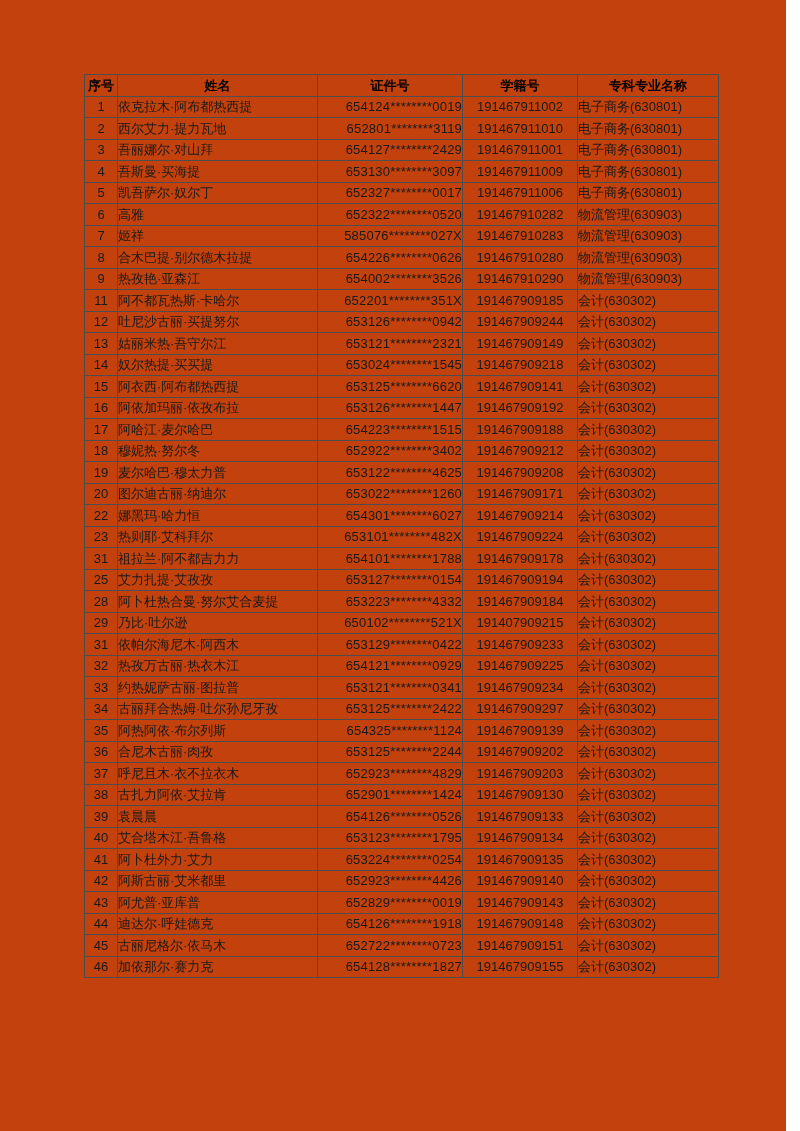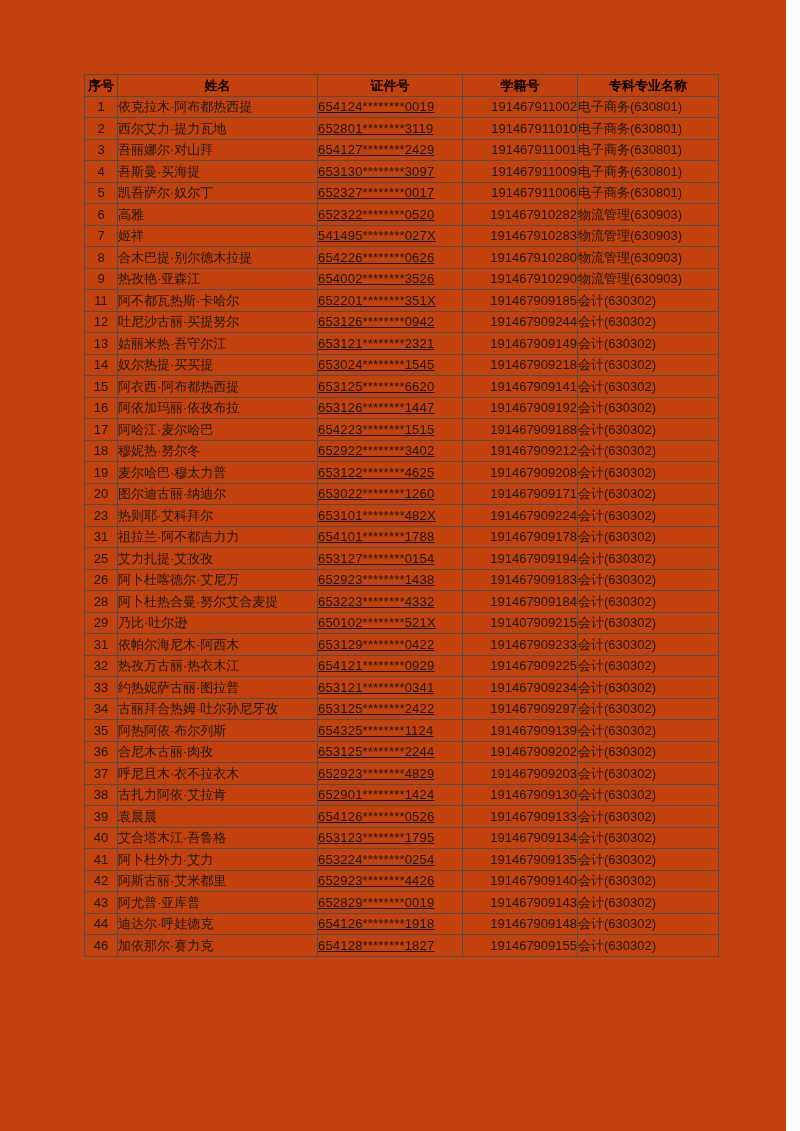--- a/index.html
+++ b/index.html
@@ -40,22 +40,22 @@
     padding: 0;
     vertical-align: middle;
   }
   table.roster th {
     font-weight: bold;
     text-align: center;
     color: #000000;
   }
   td.col-idx   { text-align: center; }
   td.col-name  { text-align: left; padding-left: 7px; }
-  td.col-id    { text-align: left; letter-spacing: 0.2px; text-decoration: underline; }
-  td.col-reg   { text-align: right; border-radius: 8px; }
+  td.col-id    { text-align: right; letter-spacing: 0.2px; }
+  td.col-reg   { text-align: center; border-radius: 8px; }
   td.col-major { text-align: left; padding-left: 5px; }
 </style>
 </head>
 <body>
 
 <div class="page">
   <table class="roster">
     <colgroup>
       <col class="c0">
         <col class="c1">
@@ -111,21 +111,21 @@
         <tr>
           <td class="col-idx">6</td>
           <td class="col-name">高雅</td>
           <td class="col-id">652322********0520</td>
           <td class="col-reg">191467910282</td>
           <td class="col-major">物流管理(630903)</td>
         </tr>
         <tr>
           <td class="col-idx">7</td>
           <td class="col-name">姬祥</td>
-          <td class="col-id">541495********027X</td>
+          <td class="col-id">585076********027X</td>
           <td class="col-reg">191467910283</td>
           <td class="col-major">物流管理(630903)</td>
         </tr>
         <tr>
           <td class="col-idx">8</td>
           <td class="col-name">合木巴提·别尔德木拉提</td>
           <td class="col-id">654226********0626</td>
           <td class="col-reg">191467910280</td>
           <td class="col-major">物流管理(630903)</td>
         </tr>
@@ -200,20 +200,27 @@
           <td class="col-major">会计(630302)</td>
         </tr>
         <tr>
           <td class="col-idx">20</td>
           <td class="col-name">图尔迪古丽·纳迪尔</td>
           <td class="col-id">653022********1260</td>
           <td class="col-reg">191467909171</td>
           <td class="col-major">会计(630302)</td>
         </tr>
         <tr>
+          <td class="col-idx">22</td>
+          <td class="col-name">娜黑玛·哈力恒</td>
+          <td class="col-id">654301********6027</td>
+          <td class="col-reg">191467909214</td>
+          <td class="col-major">会计(630302)</td>
+        </tr>
+        <tr>
           <td class="col-idx">23</td>
           <td class="col-name">热则耶·艾科拜尔</td>
           <td class="col-id">653101********482X</td>
           <td class="col-reg">191467909224</td>
           <td class="col-major">会计(630302)</td>
         </tr>
         <tr>
           <td class="col-idx">31</td>
           <td class="col-name">祖拉兰·阿不都吉力力</td>
           <td class="col-id">654101********1788</td>
@@ -221,27 +228,20 @@
           <td class="col-major">会计(630302)</td>
         </tr>
         <tr>
           <td class="col-idx">25</td>
           <td class="col-name">艾力扎提·艾孜孜</td>
           <td class="col-id">653127********0154</td>
           <td class="col-reg">191467909194</td>
           <td class="col-major">会计(630302)</td>
         </tr>
         <tr>
-          <td class="col-idx">26</td>
-          <td class="col-name">阿卜杜喀德尔·艾尼万</td>
-          <td class="col-id">652923********1438</td>
-          <td class="col-reg">191467909183</td>
-          <td class="col-major">会计(630302)</td>
-        </tr>
-        <tr>
           <td class="col-idx">28</td>
           <td class="col-name">阿卜杜热合曼·努尔艾合麦提</td>
           <td class="col-id">653223********4332</td>
           <td class="col-reg">191467909184</td>
           <td class="col-major">会计(630302)</td>
         </tr>
         <tr>
           <td class="col-idx">29</td>
           <td class="col-name">乃比·吐尔逊</td>
           <td class="col-id">650102********521X</td>
@@ -337,20 +337,27 @@
           <td class="col-name">阿尤普·亚库普</td>
           <td class="col-id">652829********0019</td>
           <td class="col-reg">191467909143</td>
           <td class="col-major">会计(630302)</td>
         </tr>
         <tr>
           <td class="col-idx">44</td>
           <td class="col-name">迪达尔·呼娃德克</td>
           <td class="col-id">654126********1918</td>
           <td class="col-reg">191467909148</td>
+          <td class="col-major">会计(630302)</td>
+        </tr>
+        <tr>
+          <td class="col-idx">45</td>
+          <td class="col-name">古丽尼格尔·依马木</td>
+          <td class="col-id">652722********0723</td>
+          <td class="col-reg">191467909151</td>
           <td class="col-major">会计(630302)</td>
         </tr>
         <tr>
           <td class="col-idx">46</td>
           <td class="col-name">加依那尔·赛力克</td>
           <td class="col-id">654128********1827</td>
           <td class="col-reg">191467909155</td>
           <td class="col-major">会计(630302)</td>
         </tr>
       </tbody>

